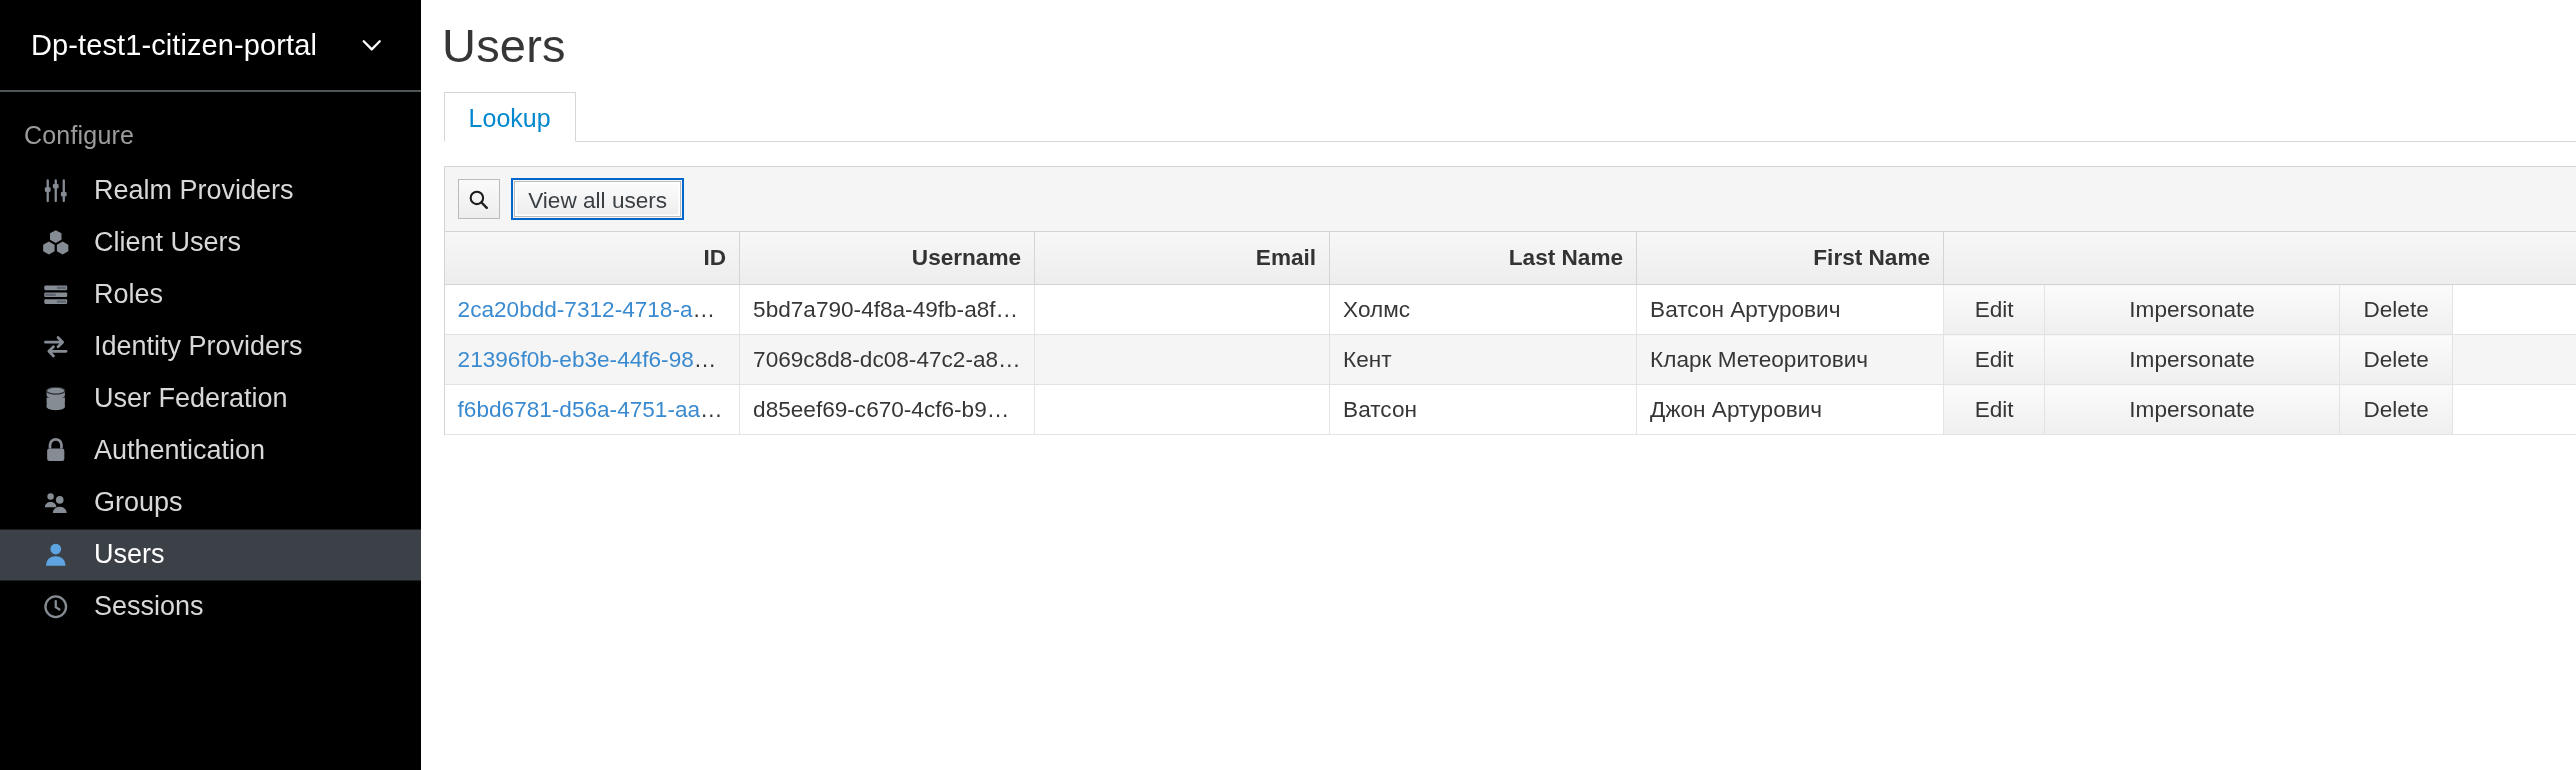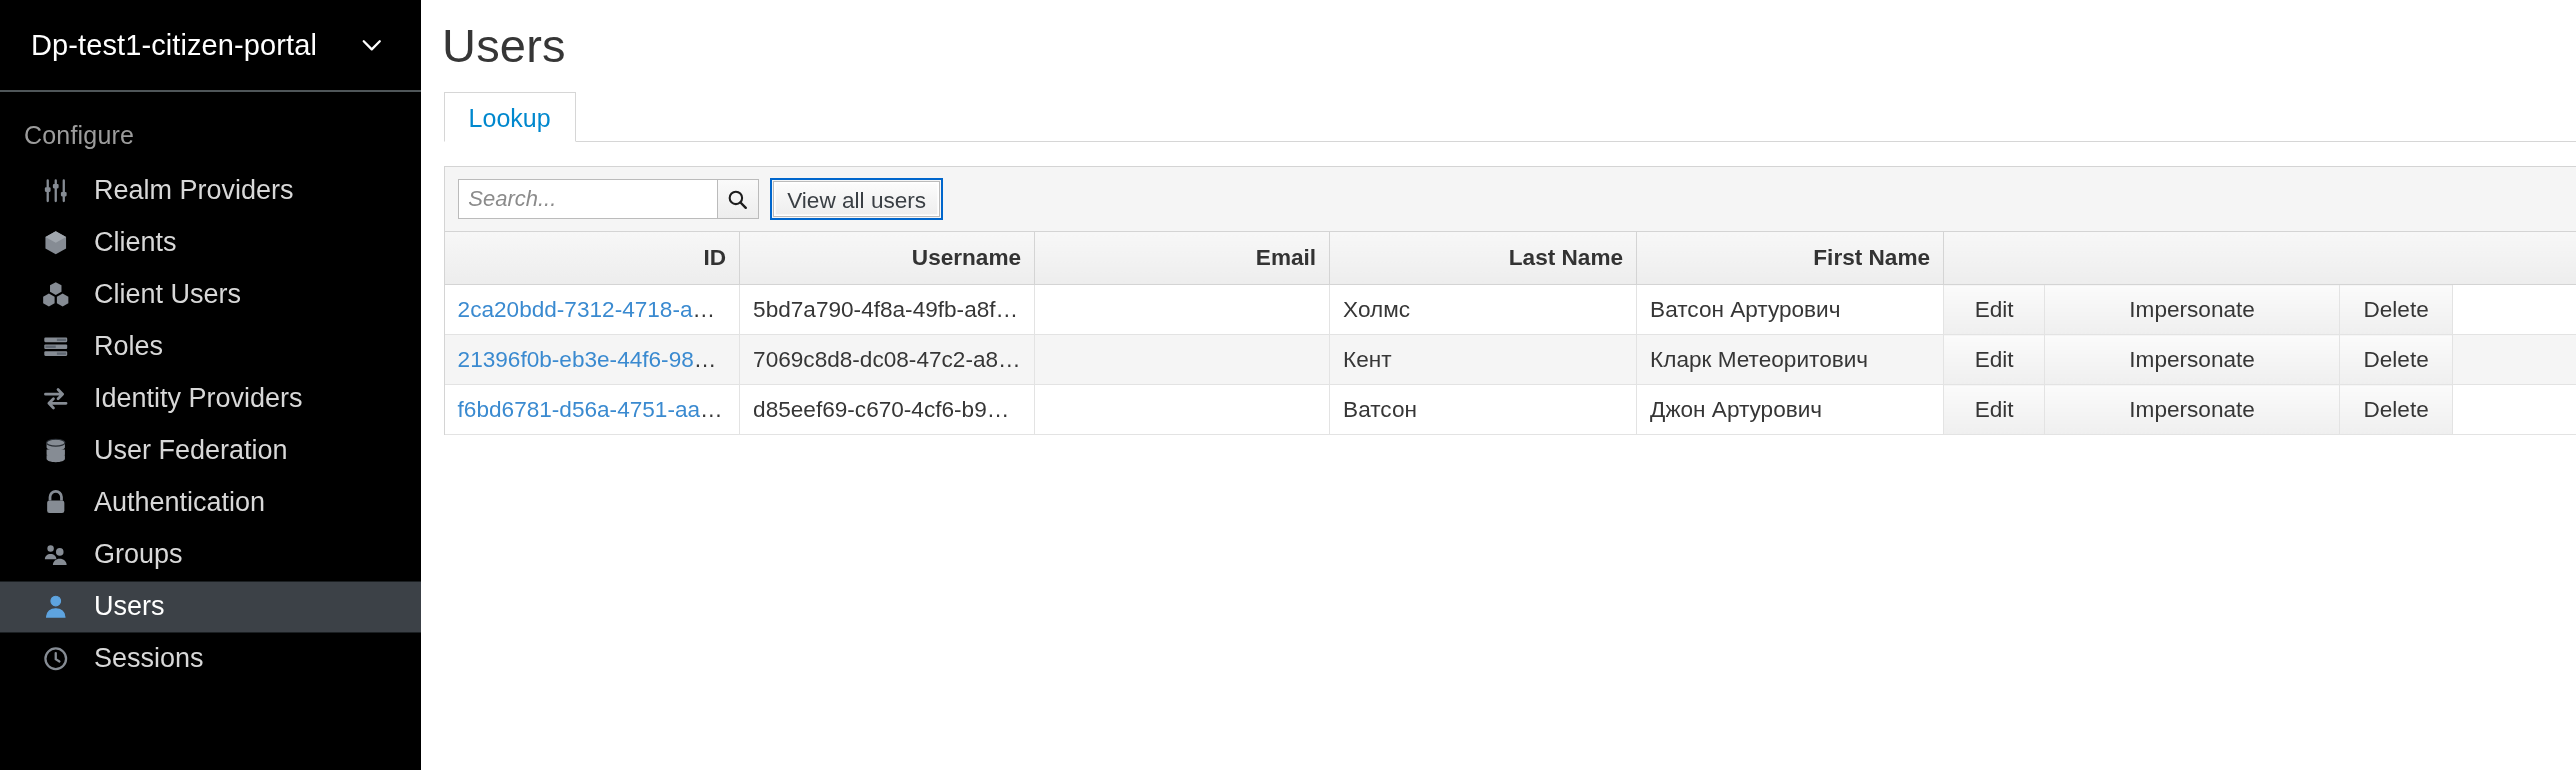--- a/index.html
+++ b/index.html
@@ -264,29 +264,20 @@
           <svg viewBox="0 0 24 24" width="27.5" height="27.5">
               <path d="M5 3v6M5 13v8M12 3v3M12 10v11M19 3v10M19 17v4" stroke="#868c94" stroke-width="2" fill="none" stroke-linecap="round"></path>
               <rect x="2.5" y="9" width="5" height="4" rx="1" fill="#868c94"></rect>
               <rect x="9.5" y="6" width="5" height="4" rx="1" fill="#868c94"></rect>
               <rect x="16.5" y="13" width="5" height="4" rx="1" fill="#868c94"></rect>
             </svg>
         </span>
         <span class="nav-label">Realm Providers</span>
       </div>
 
-      <div class="nav-item">
-        <span class="nav-icon">
-          <svg viewBox="0 0 24 24" width="27.5" height="27.5">
-              <path d="M12 2L3 7v10l9 5 9-5V7l-9-5z" fill="#868c94"></path>
-              <path d="M12 2L3 7l9 5 9-5-9-5z" fill="#a0a6ad"></path>
-            </svg>
-        </span>
-        <span class="nav-label">Clients</span>
-      </div>
 
       <div class="nav-item">
         <span class="nav-icon">
           <svg viewBox="0 0 24 24" width="27.5" height="27.5">
               <path d="M12 1l5 2.8v5.6L12 12.2 7 9.4V3.8L12 1z" fill="#868c94"></path>
               <path d="M6 11l5 2.8v5.6L6 22.2 1 19.4v-5.6L6 11z" fill="#868c94"></path>
               <path d="M18 11l5 2.8v5.6L18 22.2l-5-2.8v-5.6L18 11z" fill="#868c94"></path>
             </svg>
         </span>
         <span class="nav-label">Client Users</span>
@@ -382,21 +373,20 @@
     <h1 class="page-title">Users</h1>
 
     <div class="tabs">
       <div class="tab">Lookup</div>
     </div>
 
     <div class="panel">
 
       <div class="toolbar">
         <div class="search-group">
-          <input class="search-input" type="text" value="" placeholder="Search..." style="">
           <span class="search-btn">
             <svg viewBox="0 0 24 24" width="22.6" height="22.6">
                 <circle cx="10.5" cy="10.5" r="6.6" fill="none" stroke="#1d1d1d" stroke-width="2.2"></circle>
                 <path d="M15.4 15.4L21 21" stroke="#1d1d1d" stroke-width="2.6" stroke-linecap="round"></path>
               </svg>
           </span>
         </div>
         <button class="btn focused">View all users</button>
 
       </div>

